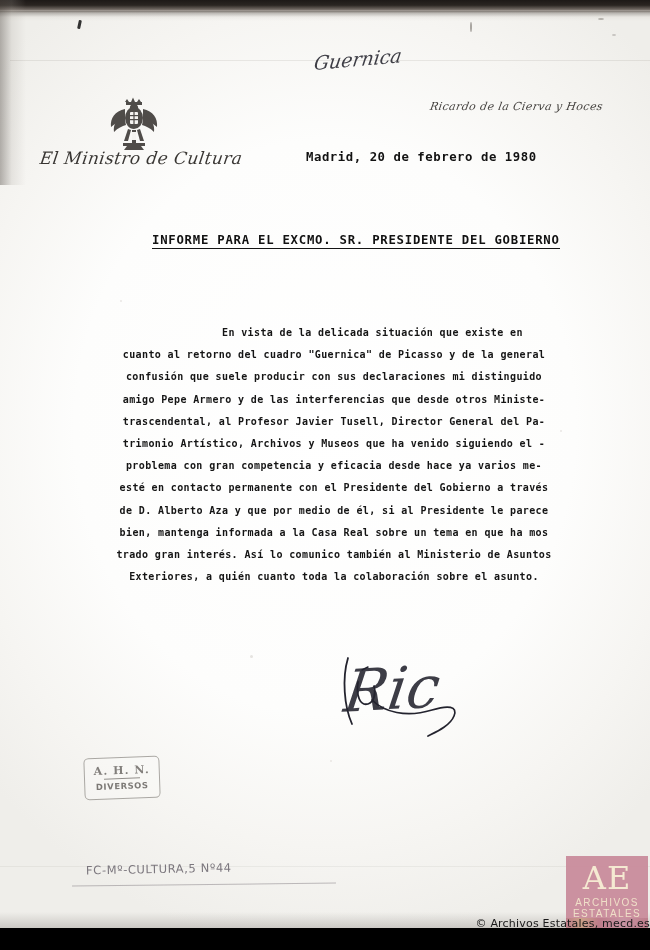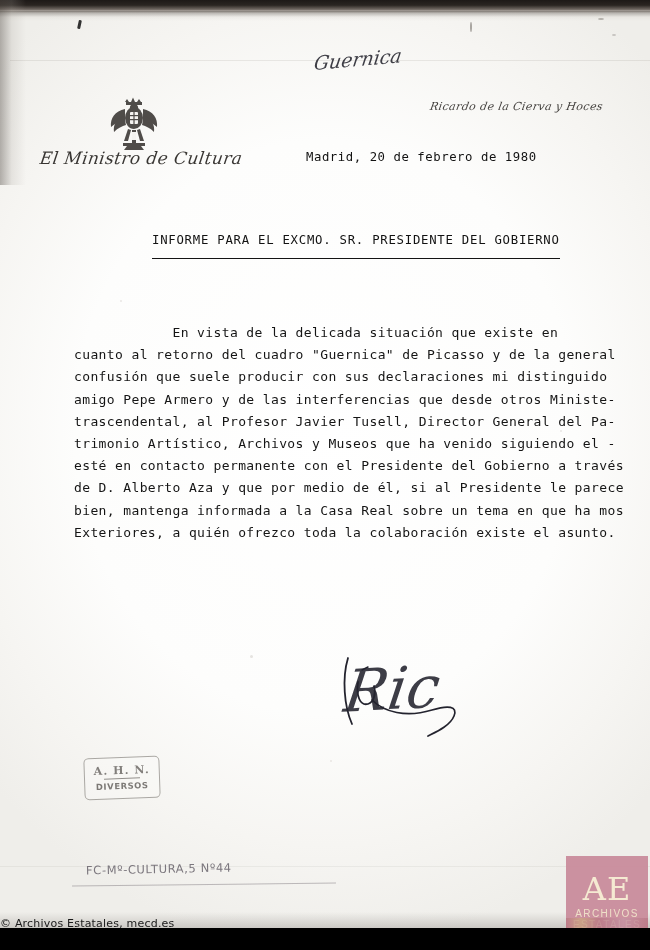--- a/index.html
+++ b/index.html
@@ -84,49 +84,50 @@
     left: 430px; top: 100px;
     font-size: 11px;
     transform: skewX(-10deg);
     opacity: .85;
   }
 
   
   .tw {
     font-family: "DejaVu Sans Mono", "Liberation Mono", monospace;
     color: #121212;
-    font-weight: 400;
+    font-weight: 700;
   }
   .date-line {
     position: absolute;
     left: 306px; top: 150px;
     font-size: 12.3px;
     letter-spacing: .55px;
     white-space: nowrap;
   }
   .doc-title {
     position: absolute;
     left: 152px; top: 233px;
     font-size: 12.3px;
     letter-spacing: .75px;
     white-space: nowrap;
     border-bottom: 1.6px solid #141414;
-    padding-bottom: 11px;
+    padding-bottom: 1px;
   }
   .body-block {
     position: absolute;
     left: 74px; top: 322px;
     width: 520px;
   }
   .body-line {
-    font-size: 13px;
+    font-size: 10px;
     letter-spacing: .38px;
     line-height: 22.2px;
     white-space: pre;
     color: #151515;
+    text-align: center;
   }
 
   
   .hand {
     position: absolute;
     font-family: "DejaVu Serif", serif;
     font-style: italic;
     color: #2a2a33;
     white-space: nowrap;
   }
@@ -210,21 +211,21 @@
     justify-content: flex-start;
     opacity: .92;
     overflow: hidden;
   }
   .ae-mark {
     font-family: "DejaVu Serif", serif;
     font-size: 32px;
     color: #f6ead0;
     letter-spacing: 1px;
     line-height: 38px;
-    margin-top: 14px;
+    margin-top: 3px;
   }
   .ae-sub1, .ae-sub2 {
     font-family: Liberation Sans, sans-serif;
     font-size: 10px;
     color: #f0dfc6;
     letter-spacing: 1.4px;
     line-height: 11px;
   }
   .ae-strip {
     position: absolute;
@@ -238,21 +239,21 @@
   .footer-bar {
     position: absolute;
     left: 0; bottom: 0;
     width: 650px; height: 22px;
     background: #000000;
   }
   .footer-text {
     position: absolute;
     left: 0; bottom: 20px;
     width: 650px;
-    text-align: left;
+    text-align: right;
     font-family: "DejaVu Sans", sans-serif;
     font-size: 11px;
     color: #1a1a1a;
     letter-spacing: .2px;
   }
 </style>
 </head>
 <body>
 
 <div id="page">
@@ -321,24 +322,26 @@
 
   <div class="tw doc-title">INFORME PARA EL EXCMO. SR. PRESIDENTE DEL GOBIERNO</div>
 
   <div class="body-block">
     <div class="tw body-line">            En vista de la delicada situación que existe en</div>
     <div class="tw body-line">cuanto al retorno del cuadro "Guernica" de Picasso y de la general</div>
     <div class="tw body-line">confusión que suele producir con sus declaraciones mi distinguido</div>
     <div class="tw body-line">amigo Pepe Armero y de las interferencias que desde otros Ministe-</div>
     <div class="tw body-line">trascendental, al Profesor Javier Tusell, Director General del Pa-</div>
     <div class="tw body-line">trimonio Artístico, Archivos y Museos que ha venido siguiendo el -</div>
+    <div class="tw body-line">problema con gran competencia y eficacia desde hace ya varios me-</div>
     <div class="tw body-line">esté en contacto permanente con el Presidente del Gobierno a través</div>
     <div class="tw body-line">de D. Alberto Aza y que por medio de él, si al Presidente le parece</div>
     <div class="tw body-line">bien, mantenga informada a la Casa Real sobre un tema en que ha mos</div>
-    <div class="tw body-line">Exteriores, a quién ofrezco toda la colaboración existe el asunto.</div>
+    <div class="tw body-line">trado gran interés. Así lo comunico también al Ministerio de Asuntos</div>
+    <div class="tw body-line">Exteriores, a quién cuanto toda la colaboración sobre el asunto.</div>
   </div>
 
   <div class="hand hw-signature">Ric</div>
   <svg class="sig-flourish" style="position:absolute; left:336px; top:648px; width:150px; height:90px;" viewBox="0 0 150 90" aria-hidden="true">
     <path d="M12 10 C6 30 8 58 16 76" stroke="#23232e" stroke-width="1.8" fill="none" stroke-linecap="round"></path>
     <path d="M22 34 C20 48 24 58 32 56 C38 54 40 46 38 38" stroke="#23232e" stroke-width="1.8" fill="none" stroke-linecap="round"></path>
     <path d="M36 52 C48 64 70 70 96 62 C112 57 122 58 118 68 C114 78 100 84 92 88" stroke="#23232e" stroke-width="1.7" fill="none" stroke-linecap="round"></path>
     <path d="M26 22 l6 -3" stroke="#23232e" stroke-width="1.5" fill="none" stroke-linecap="round"></path>
   </svg>
 

